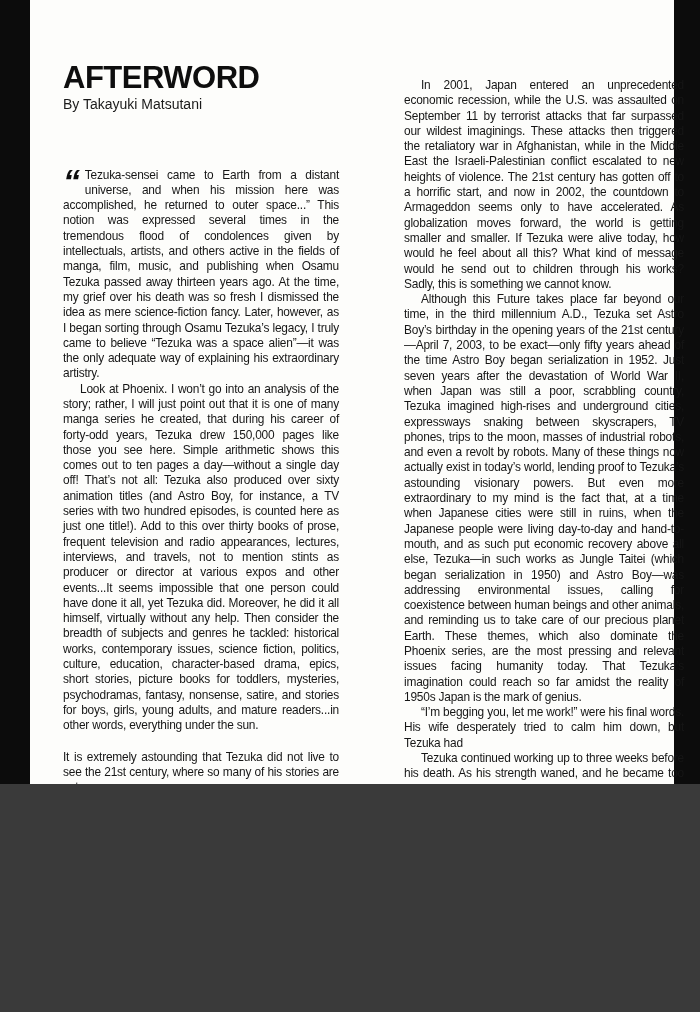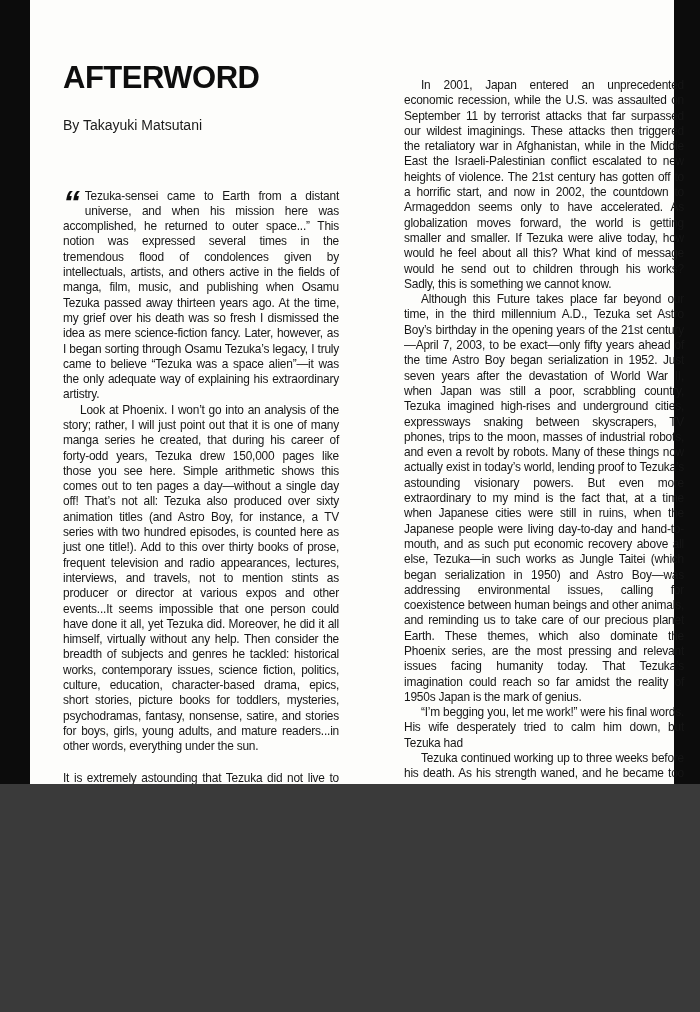--- a/index.html
+++ b/index.html
@@ -26,21 +26,21 @@
 
   .title {
     margin: 0;
     font-size: 31px;
     line-height: 1.05;
     font-weight: bold;
     letter-spacing: -0.5px;
     color: #0e0e0e;
   }
   .byline {
-    margin-top: 22px;
+    margin-top: 1px;
     font-size: 14px;
     color: #1a1a1a;
   }
 
   .col-text { font-size: 11.9px; line-height: 15.3px; letter-spacing: -0.2px; text-align: justify; }
   .col-left .col-text { margin-top: 56px; }
 
   .col-text p { margin: 0; }
   .col-text p.indent { text-indent: 17px; }
   .col-text p.space-before { margin-top: 16px; }

